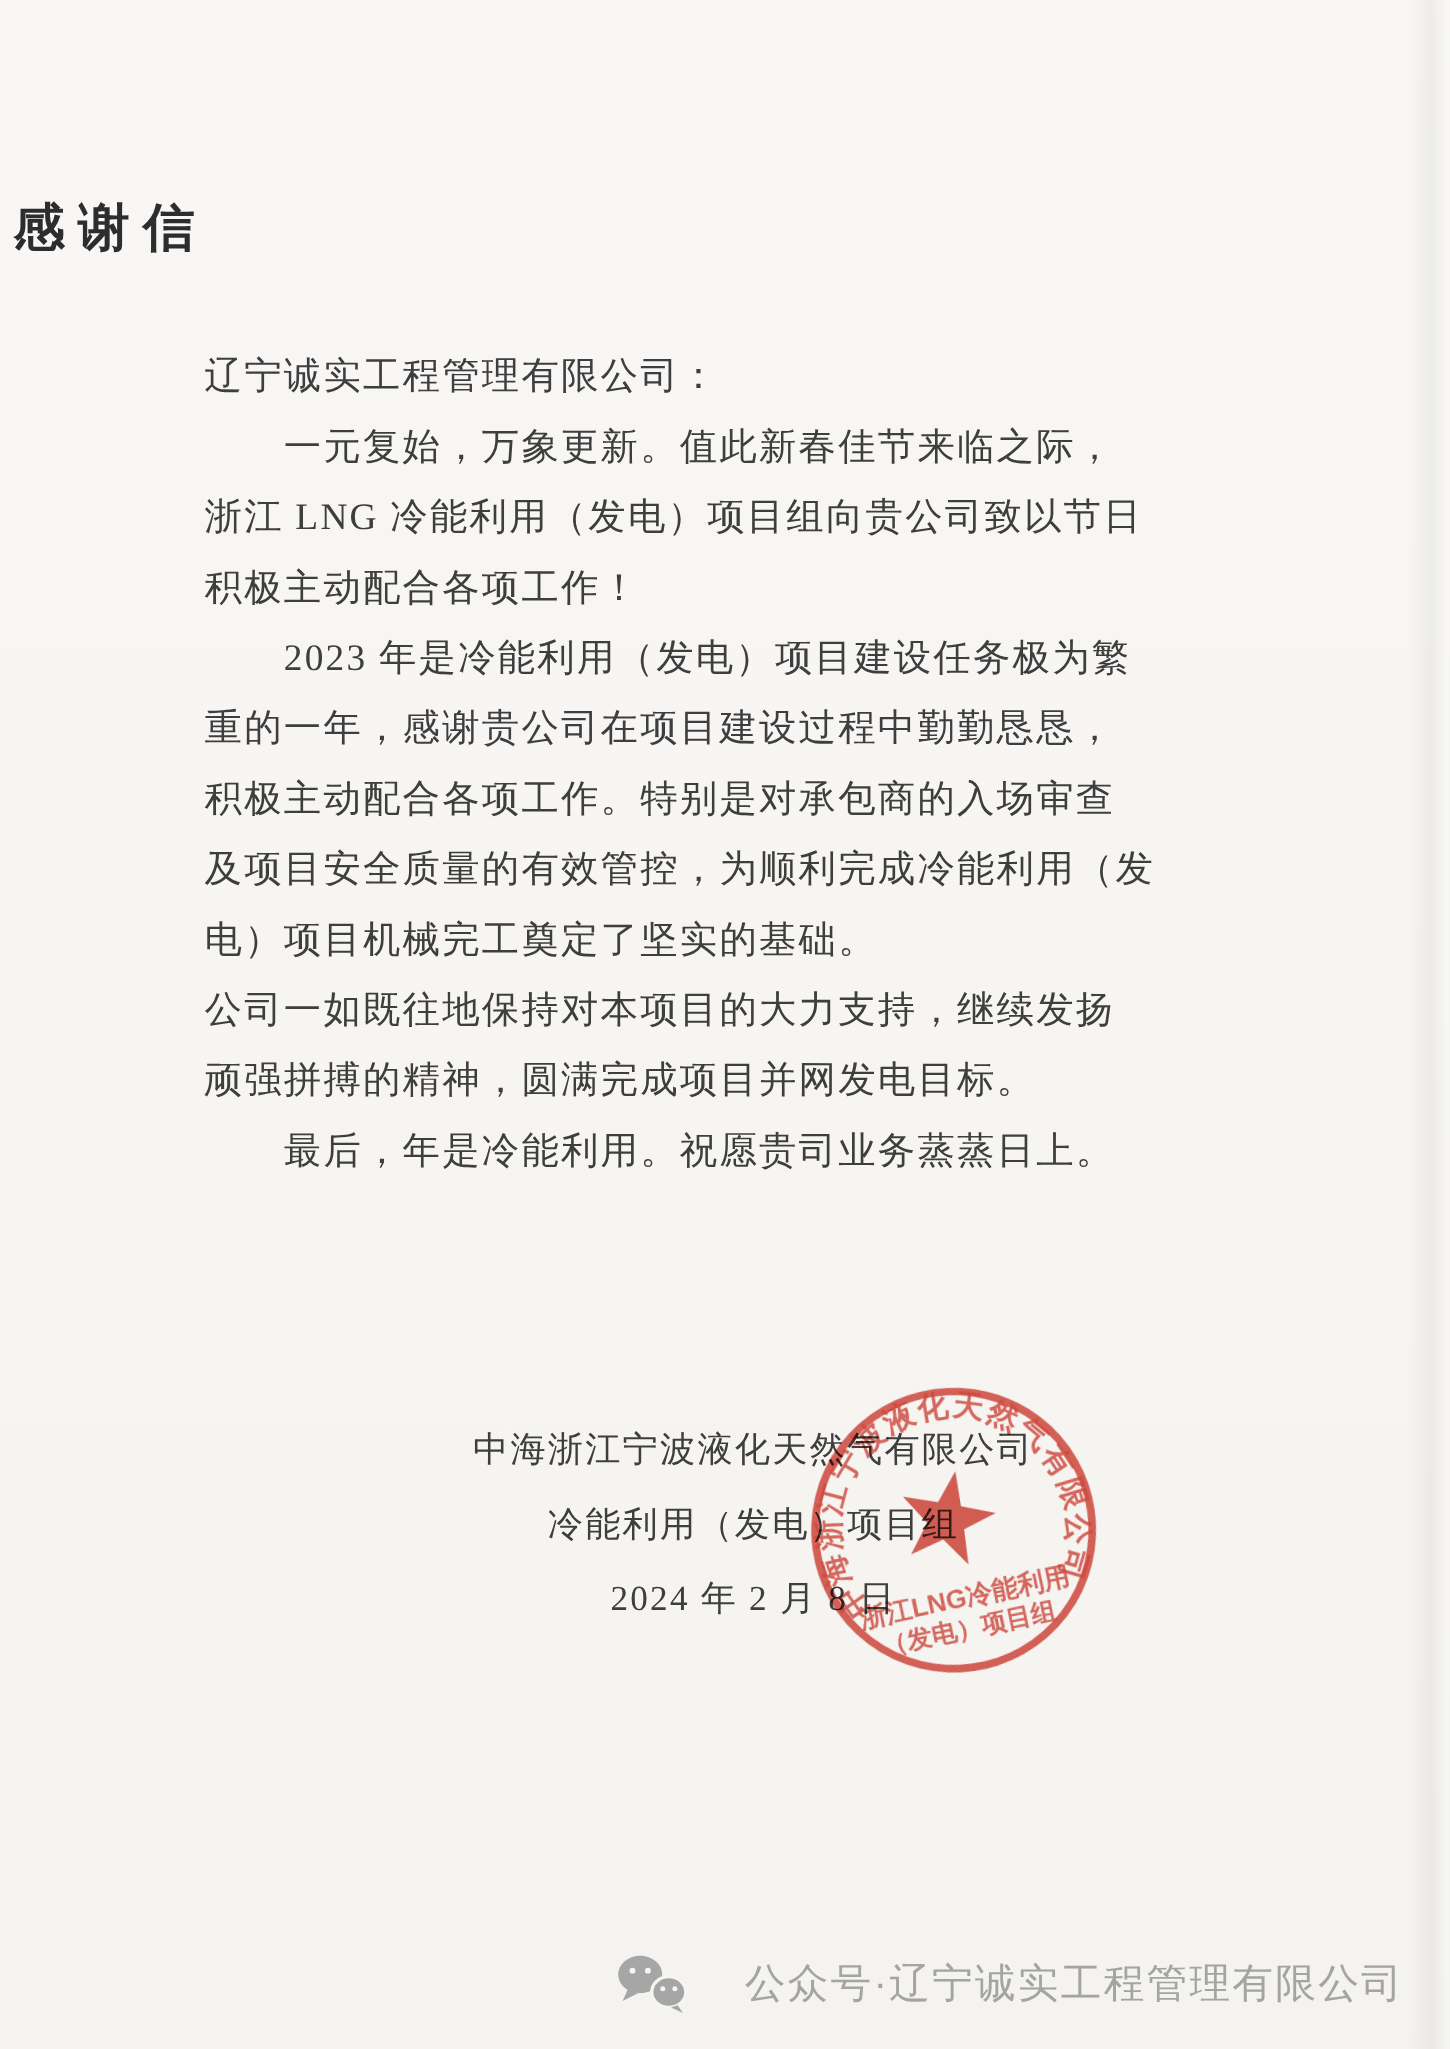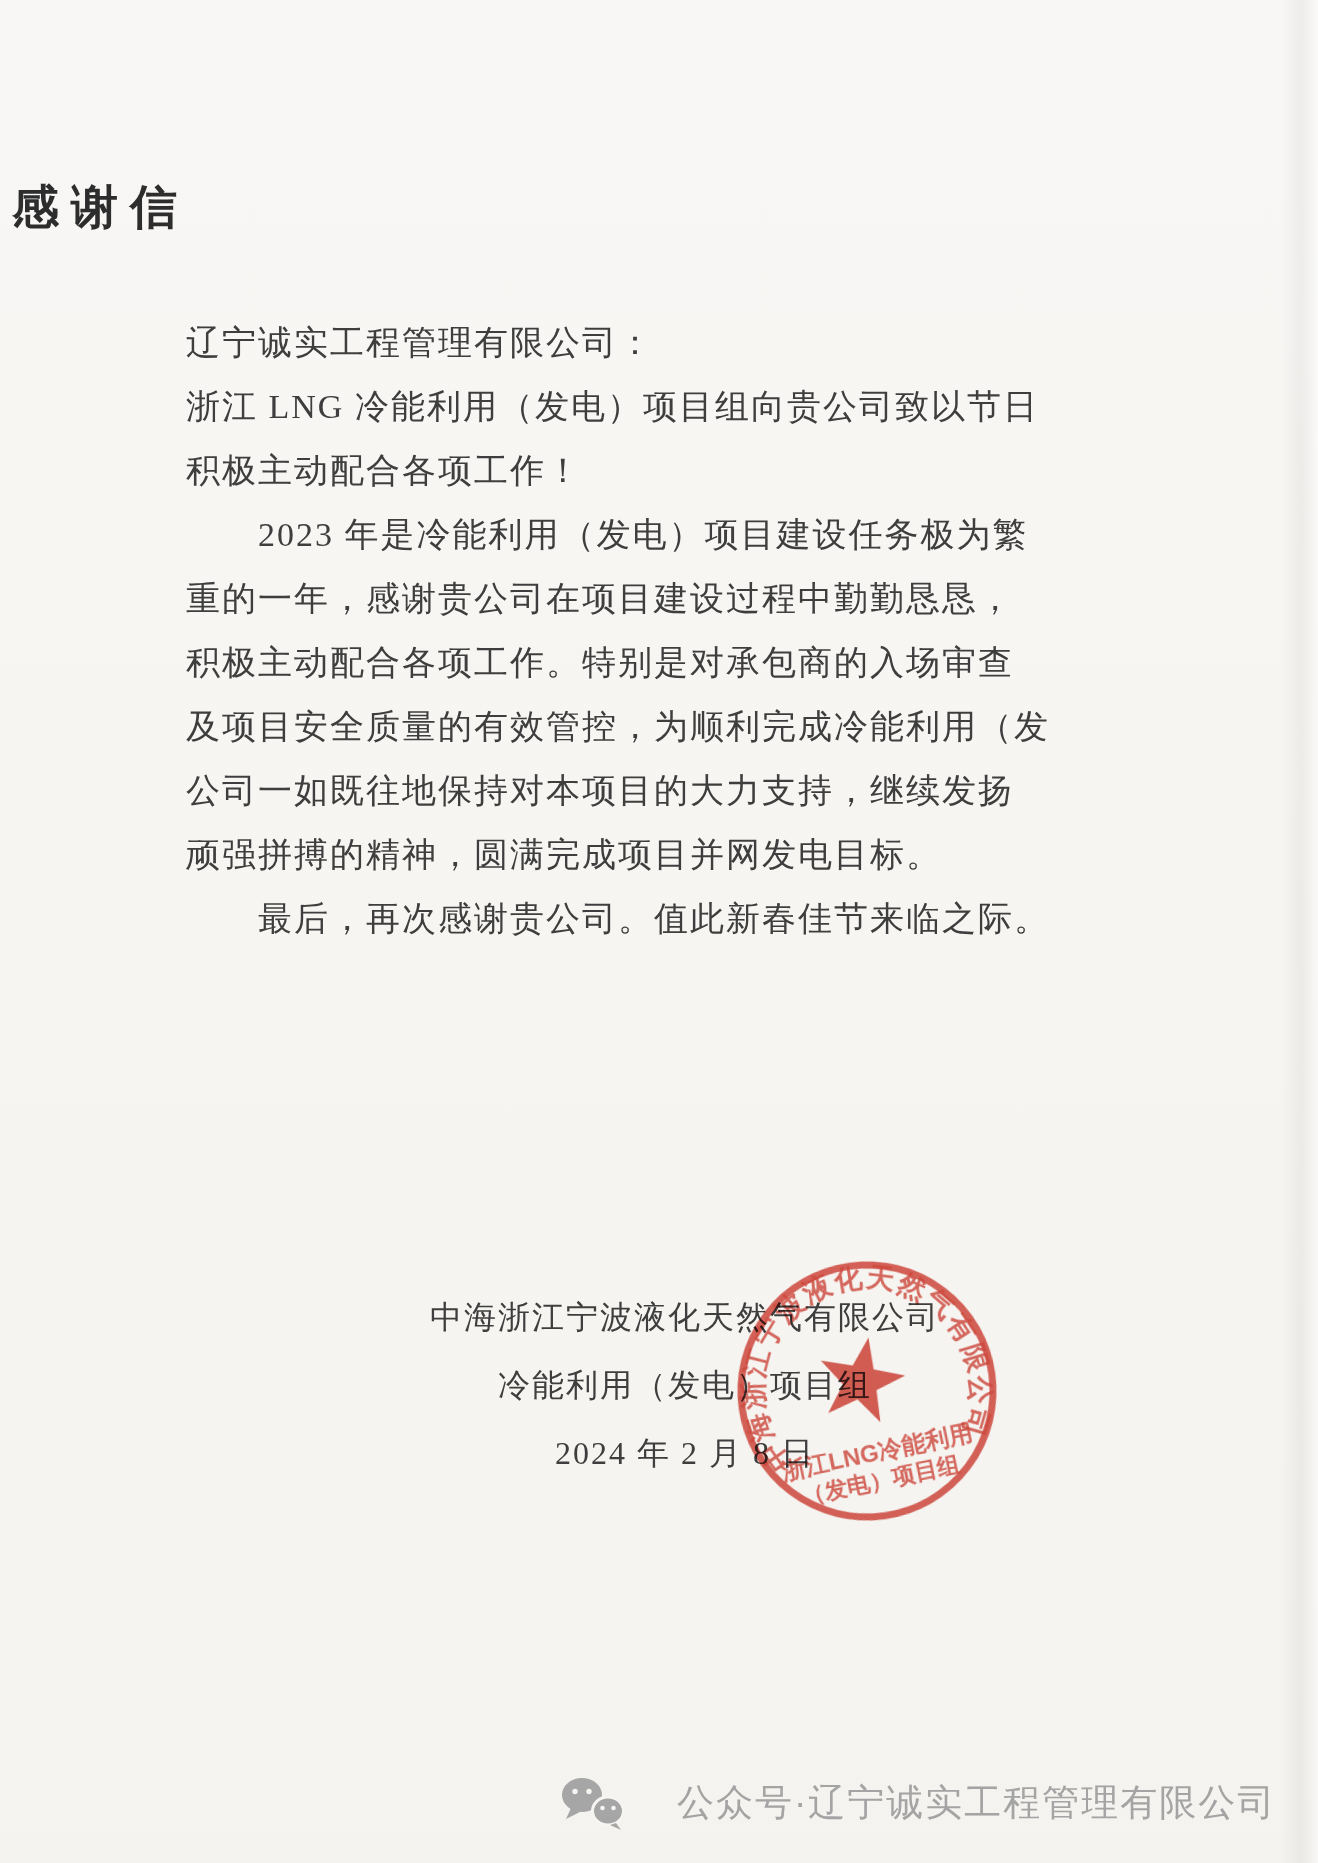--- a/index.html
+++ b/index.html
@@ -61,29 +61,31 @@
 </style>
 </head>
 <body>
 
 <div class="page">
 
   <div class="title">感谢信</div>
 
   <div class="body-text">
     <div class="line">辽宁诚实工程管理有限公司：</div>
+    <div class="line indent">一元复始，万象更新。值此新春佳节来临之际，</div>
     <div class="line">浙江 LNG 冷能利用（发电）项目组向贵公司致以节日</div>
     <div class="line">积极主动配合各项工作！</div>
     <div class="line indent">2023 年是冷能利用（发电）项目建设任务极为繁</div>
     <div class="line">重的一年，感谢贵公司在项目建设过程中勤勤恳恳，</div>
     <div class="line">积极主动配合各项工作。特别是对承包商的入场审查</div>
     <div class="line">及项目安全质量的有效管控，为顺利完成冷能利用（发</div>
+    <div class="line">电）项目机械完工奠定了坚实的基础。</div>
     <div class="line">公司一如既往地保持对本项目的大力支持，继续发扬</div>
     <div class="line">顽强拼搏的精神，圆满完成项目并网发电目标。</div>
-    <div class="line indent">最后，再次感谢贵公司。值此新春佳节来临之际。</div>
+    <div class="line indent">最后，年是冷能利用。祝愿贵司业务蒸蒸日上。</div>
   </div>
 
   <div class="signature">
     <div>中海浙江宁波液化天然气有限公司</div>
     <div>冷能利用（发电）项目组</div>
     <div>2024 年 2 月 8 日</div>
   </div>
 
   <svg class="stamp" viewBox="0 0 272 272" aria-hidden="true">
     <circle cx="136" cy="136" r="126" fill="none" stroke="#d23a2e" stroke-width="7" stroke-opacity="0.85"></circle>

